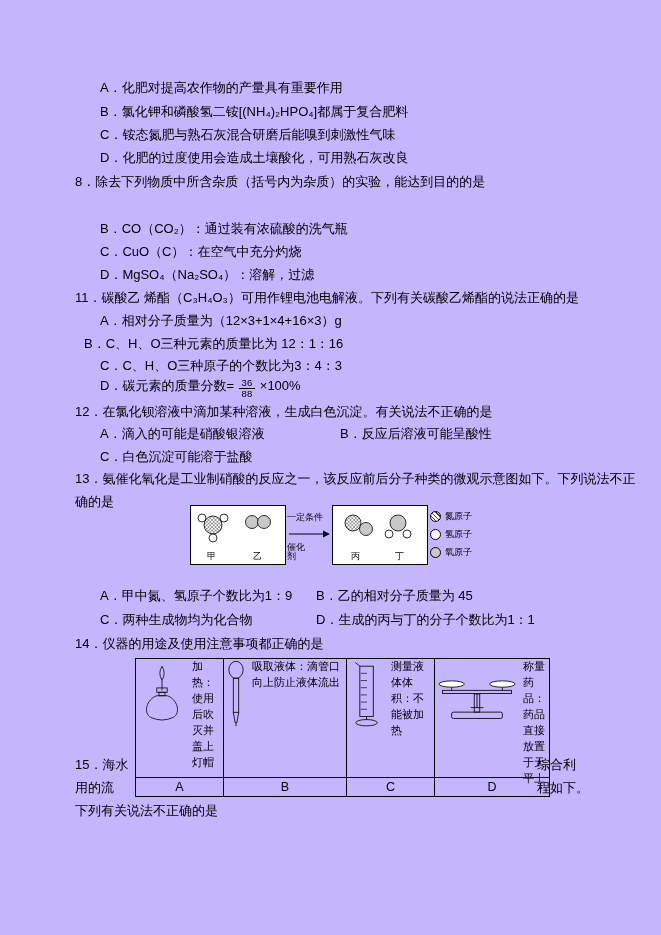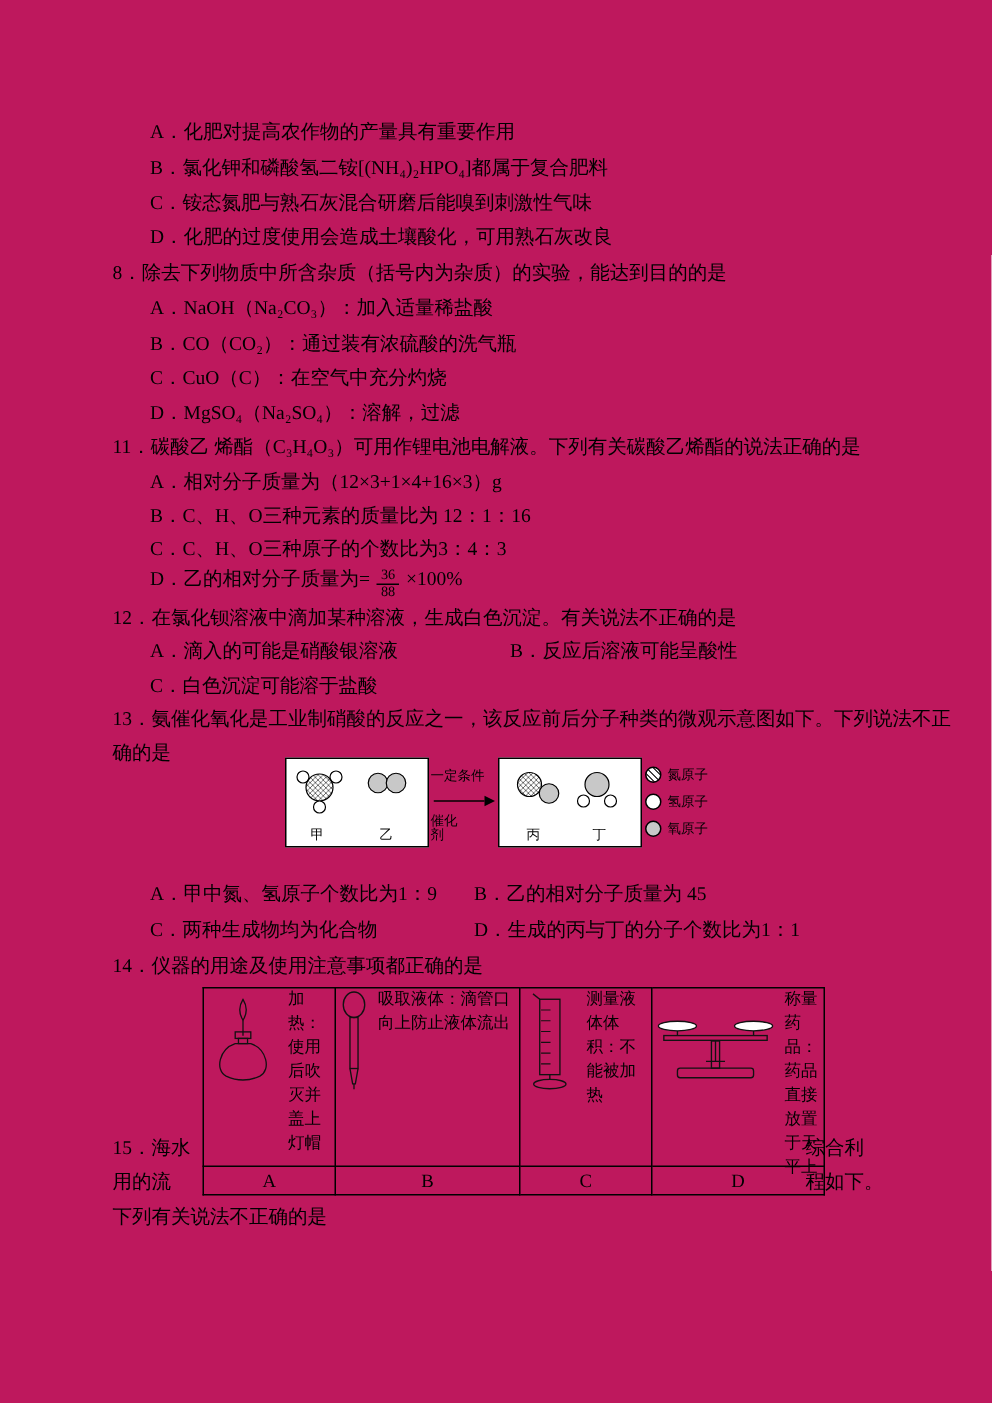--- a/index.html
+++ b/index.html
@@ -1,19 +1,19 @@
 <!DOCTYPE html>
 <html><head>
 <meta charset="utf-8">
 <style>
   * { margin:0; padding:0; box-sizing:border-box; }
   html,body { background:#ffffff; }
   .page {
-    position:relative; width:661px; height:935px; background:#be185d;
-    color:#000; font-family:Liberation Serif, serif;
+    position:relative; width:661px; height:935px; background:#c4b5fd;
+    color:#000; font-family:Liberation Sans, sans-serif;
     overflow:hidden;
   }
   .line { position:absolute; font-size:13px; line-height:1.3; white-space:pre; }
   .frac { display:inline-block; vertical-align:-7px; text-align:center; font-size:9.5px; line-height:1.1; margin:0 1px; }
   .frac .num { display:block; border-bottom:1px solid #000; padding:0 3px; }
   .frac .den { display:block; padding:0 3px; }
 
   
   .mol-box { position:absolute; border:1px solid #000; background:#fff; }
   .tinytext { position:absolute; font-size:9px; line-height:1; text-align:left; }
@@ -38,30 +38,29 @@
 <body>
 
 <div class="page">
 
   <div class="line" style="left:100px;top:80px">A．化肥对提高农作物的产量具有重要作用</div>
   <div class="line" style="left:100px;top:104px">B．氯化钾和磷酸氢二铵[(NH₄)₂HPO₄]都属于复合肥料</div>
   <div class="line" style="left:100px;top:127px">C．铵态氮肥与熟石灰混合研磨后能嗅到刺激性气味</div>
   <div class="line" style="left:100px;top:150px">D．化肥的过度使用会造成土壤酸化，可用熟石灰改良</div>
 
   <div class="line" style="left:75px;top:174px">8．除去下列物质中所含杂质（括号内为杂质）的实验，能达到目的的是</div>
-  <div class="line" style="left:100px;top:197px">A．NaOH（Na₂CO₃）：加入适量稀盐酸</div>
   <div class="line" style="left:100px;top:221px">B．CO（CO₂）：通过装有浓硫酸的洗气瓶</div>
   <div class="line" style="left:100px;top:244px">C．CuO（C）：在空气中充分灼烧</div>
   <div class="line" style="left:100px;top:267px">D．MgSO₄（Na₂SO₄）：溶解，过滤</div>
 
   <div class="line" style="left:75px;top:290px">11．碳酸乙 烯酯（C₃H₄O₃）可用作锂电池电解液。下列有关碳酸乙烯酯的说法正确的是</div>
   <div class="line" style="left:100px;top:313px">A．相对分子质量为（12×3+1×4+16×3）g</div>
-  <div class="line" style="left:100px;top:336px">B．C、H、O三种元素的质量比为 12：1：16</div>
+  <div class="line" style="left:84px;top:336px">B．C、H、O三种元素的质量比为 12：1：16</div>
   <div class="line" style="left:100px;top:358px">C．C、H、O三种原子的个数比为3：4：3</div>
-  <div class="line" style="left:100px;top:378px"><span>D．乙的相对分子质量为= </span><span class="frac"><span class="num">36</span><span class="den">88</span></span><span> ×100%</span></div>
+  <div class="line" style="left:100px;top:378px"><span>D．碳元素的质量分数= </span><span class="frac"><span class="num">36</span><span class="den">88</span></span><span> ×100%</span></div>
 
   <div class="line" style="left:75px;top:404px">12．在氯化钡溶液中滴加某种溶液，生成白色沉淀。有关说法不正确的是</div>
   <div class="line" style="left:100px;top:426px">A．滴入的可能是硝酸银溶液</div>
   <div class="line" style="left:340px;top:426px">B．反应后溶液可能呈酸性</div>
   <div class="line" style="left:100px;top:449px">C．白色沉淀可能溶于盐酸</div>
 
   <div class="line" style="left:75px;top:471px">13．氨催化氧化是工业制硝酸的反应之一，该反应前后分子种类的微观示意图如下。下列说法不正</div>
   <div class="line" style="left:75px;top:494px">确的是</div>
 
   <div class="mol-box" style="left:190px;top:505px;width:96px;height:60px">

